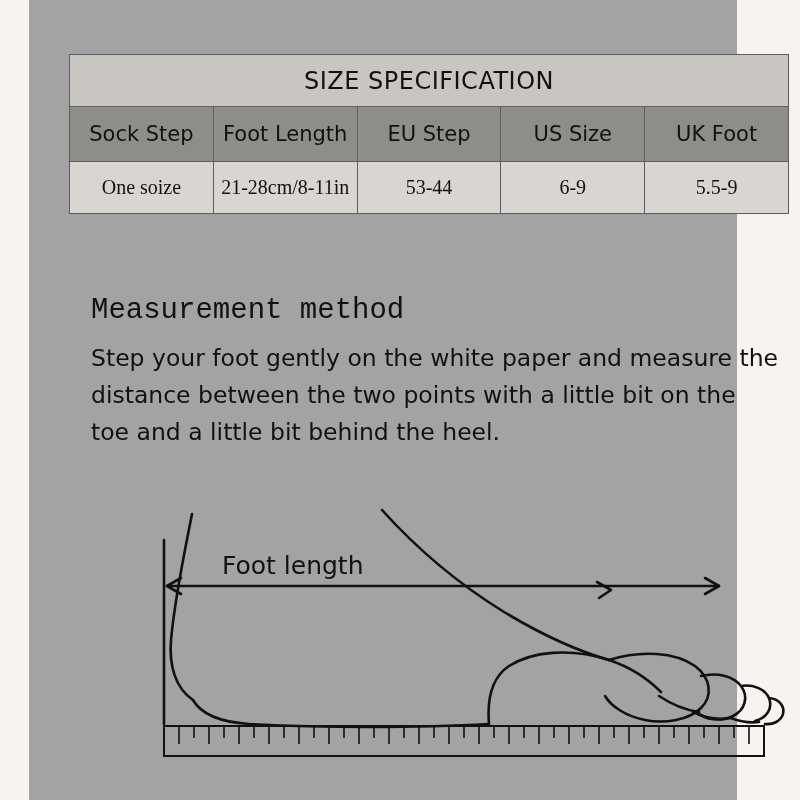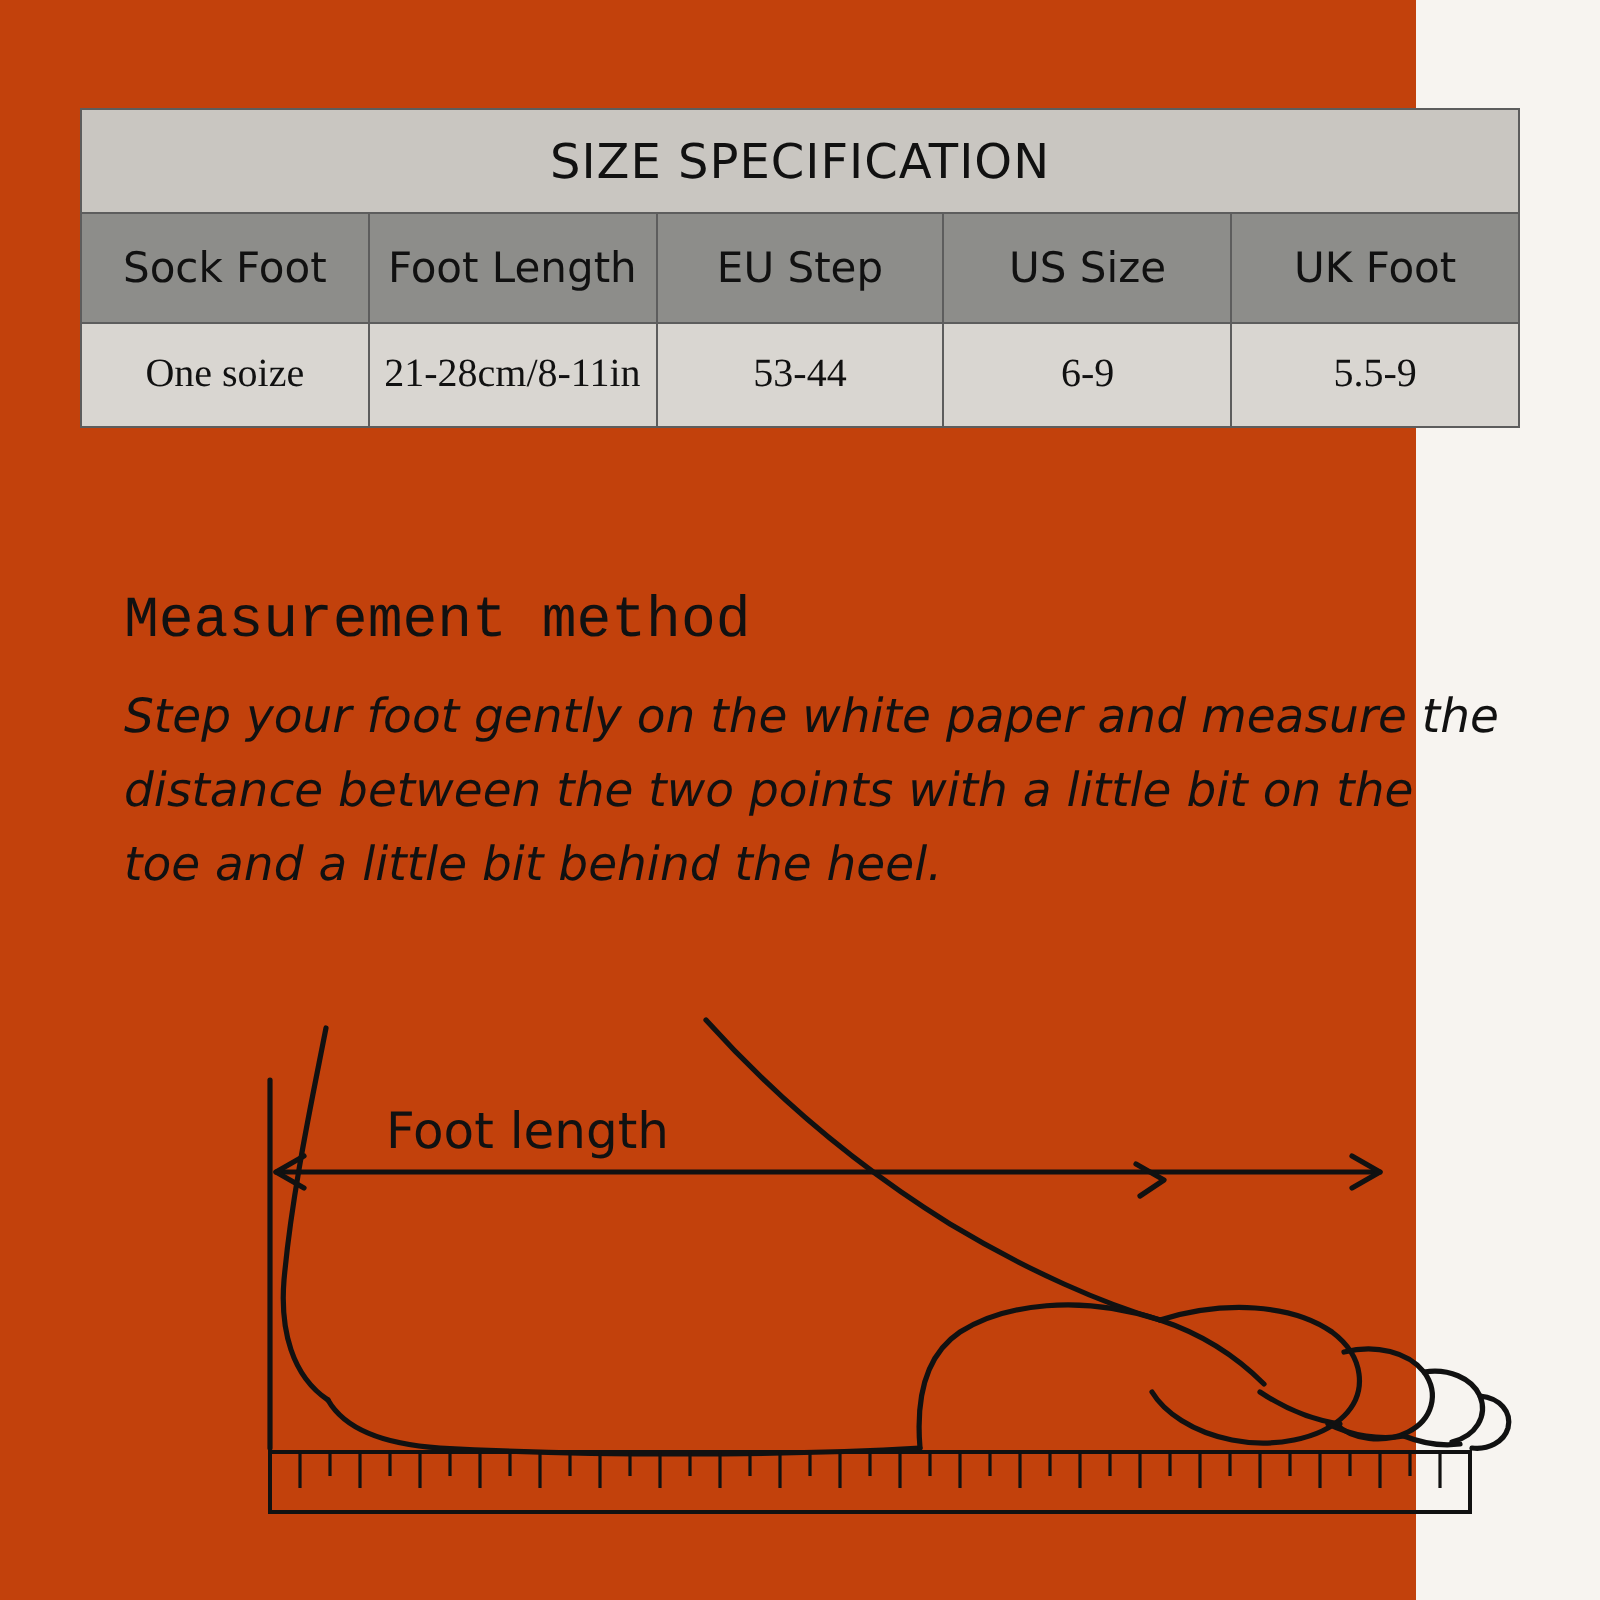--- a/index.html
+++ b/index.html
@@ -10,21 +10,22 @@
     height: 800px;
     background: #f7f4f0;
     font-family: "DejaVu Sans", "Liberation Sans", sans-serif;
     color: #1a1a1a;
     overflow: hidden;
   }
   .page {
     position: relative;
     width: 708px;
     height: 800px;
-    background: #c2410c;
+    background: #a3a3a3;
+    margin-left: 29px;
   }
 
   
   .size-table {
     position: absolute;
     left: 40px;
     top: 54px;
     width: 720px;
     border-collapse: collapse;
     table-layout: fixed;
@@ -65,21 +66,20 @@
     font-family: Liberation Mono, monospace;
   }
   .mm-body {
     position: absolute;
     left: 62px;
     top: 340px;
     width: 690px;
     font-size: 23.5px;
     line-height: 1.58;
     color: #111;
-    font-style: italic;
   }
 
   
   .illus {
     position: absolute;
     left: 60px;
     top: 500px;
     width: 700px;
     height: 270px;
   }
@@ -96,21 +96,21 @@
 <body>
 
 <div class="page">
 
   <table class="size-table">
     <tbody>
       <tr>
         <td class="tbl-title" colspan="5">SIZE SPECIFICATION</td>
       </tr>
       <tr>
-        <th class="hdr-cell" style="width:170px">Sock Foot</th>
+        <th class="hdr-cell" style="width:170px">Sock Step</th>
         <th class="hdr-cell" style="width:190px">Foot Length</th>
         <th class="hdr-cell" style="width:115px">EU Step</th>
         <th class="hdr-cell" style="width:122px">US Size</th>
         <th class="hdr-cell" style="width:123px">UK Foot</th>
       </tr>
       <tr>
         <td class="val-cell">One soize</td>
         <td class="val-cell">21-28cm/8-11in</td>
         <td class="val-cell">53-44</td>
         <td class="val-cell">6-9</td>

